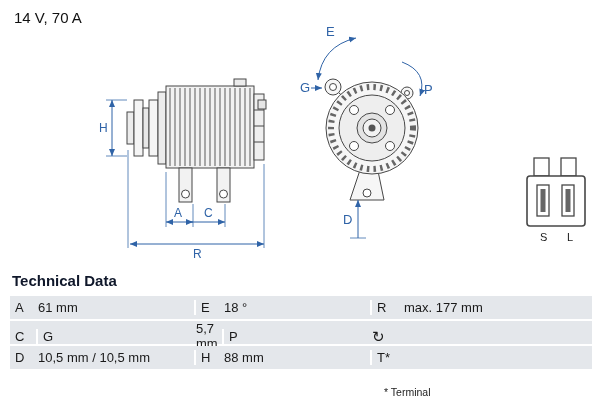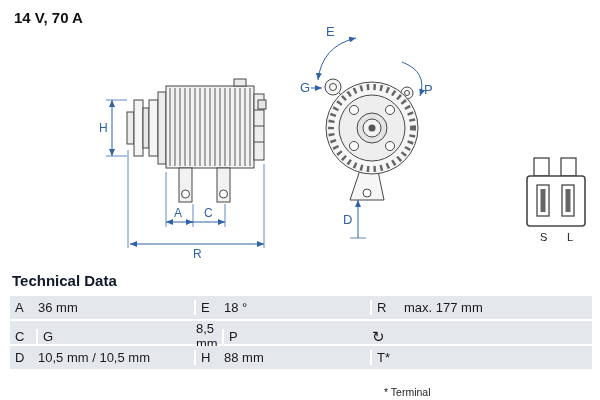--- a/index.html
+++ b/index.html
@@ -1,21 +1,21 @@
 <!DOCTYPE html>
 <html><head>
 <meta charset="utf-8">
 <style>
   html,body { margin:0; padding:0; }
   body {
     width:600px; height:400px; position:relative; overflow:hidden;
     background:#ffffff; font-family:"Liberation Sans", sans-serif; color:#1a1a1a;
   }
   .rating {
-    position:absolute; top:9px; left:14px; font-size:15px; color:#111;font-weight:bold;
+    position:absolute; top:9px; left:14px; font-size:15px; color:#111;
   }
   svg.diagram { position:absolute; top:0; left:0; }
 
   .tech { position:absolute; left:10px; right:8px; top:272px; }
   .tech-title { font-size:15px; font-weight:bold; color:#0f172a; margin:0 0 7px 2px; }
   .spec-table { display:flex; flex-direction:column; gap:2px; }
   .spec-row {
     display:grid; grid-template-columns:26px 158px 28px 148px 32px auto;
     background:#e4e7eb; height:23px; align-items:center; font-size:13px;
   }
@@ -123,31 +123,31 @@
     <text x="567" y="241">L</text>
   </g>
 </svg>
 
 <div class="tech">
   <div class="tech-title">Technical Data</div>
   <div class="spec-table">
 
     <div class="spec-row">
       <span class="k">A</span>
-      <span class="v">36 mm</span>
+      <span class="v">61 mm</span>
       <span class="k g">E</span>
       <span class="v">18 °</span>
       <span class="k g">R</span>
       <span class="v">max. 177 mm</span>
     </div>
 
     <div class="spec-row">
       <span class="k">C</span>
       <span class="k g">G</span>
-      <span class="v">8,5 mm</span>
+      <span class="v">5,7 mm</span>
       <span class="k g">P</span>
       <span class="v icon">↻</span>
     </div>
 
     <div class="spec-row">
       <span class="k">D</span>
       <span class="v">10,5 mm / 10,5 mm</span>
       <span class="k g">H</span>
       <span class="v">88 mm</span>
       <span class="k g">T*</span>

